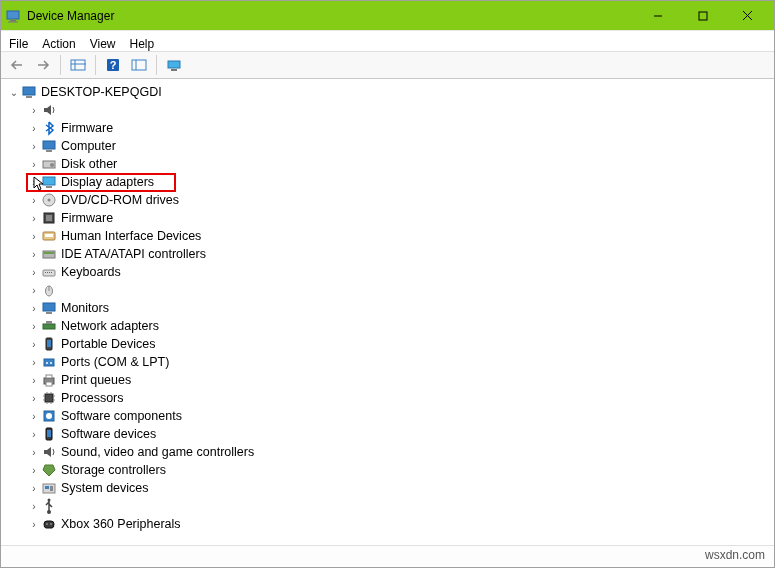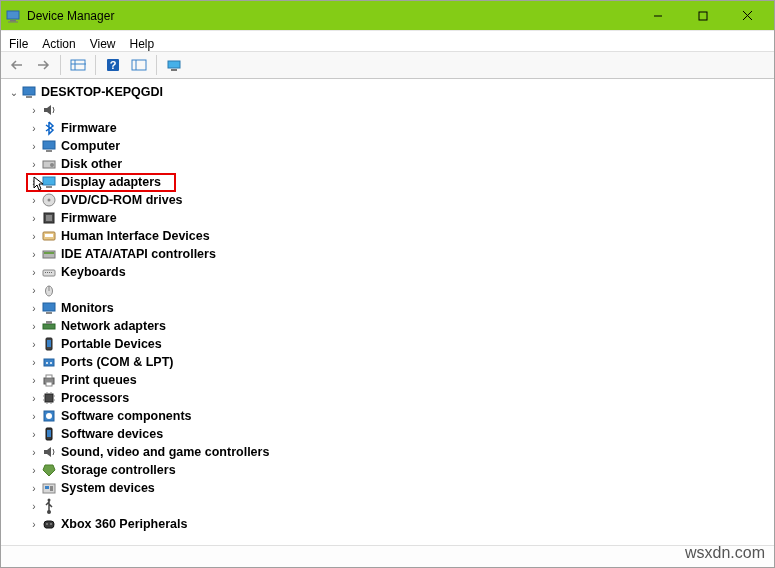--- a/index.html
+++ b/index.html
@@ -114,21 +114,20 @@
   margin-right: 4px;
   display: inline-flex;
   align-items: center;
   justify-content: center;
 }
 .tree-row.child {
   padding-left: 20px;
 }
 .tree-row .label {
   cursor: default;
-  font-weight: bold;
 }
 .highlight-box {
   position: absolute;
   border: 2px solid #e60000;
   pointer-events: none;
   width: 150px;
   height: 19px;
   left: 19px;
 }
 .cursor {
@@ -139,21 +138,21 @@
 }
 .statusbar {
   height: 22px;
   border-top: 1px solid #e0e0e0;
   background: #fdfdfd;
 }
 .watermark {
   position: absolute;
   bottom: 6px;
   right: 10px;
-  font-size: 16px;
+  font-size: 12px;
   color: #555;
 }
 </style>
 </head>
 <body>
 
 <div class="window">
 
   <div class="titlebar">
     <span class="app-icon">

